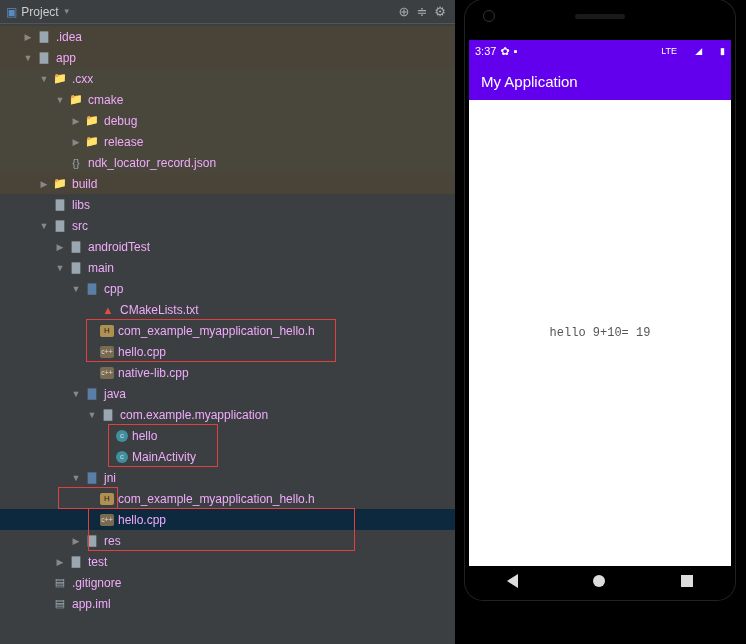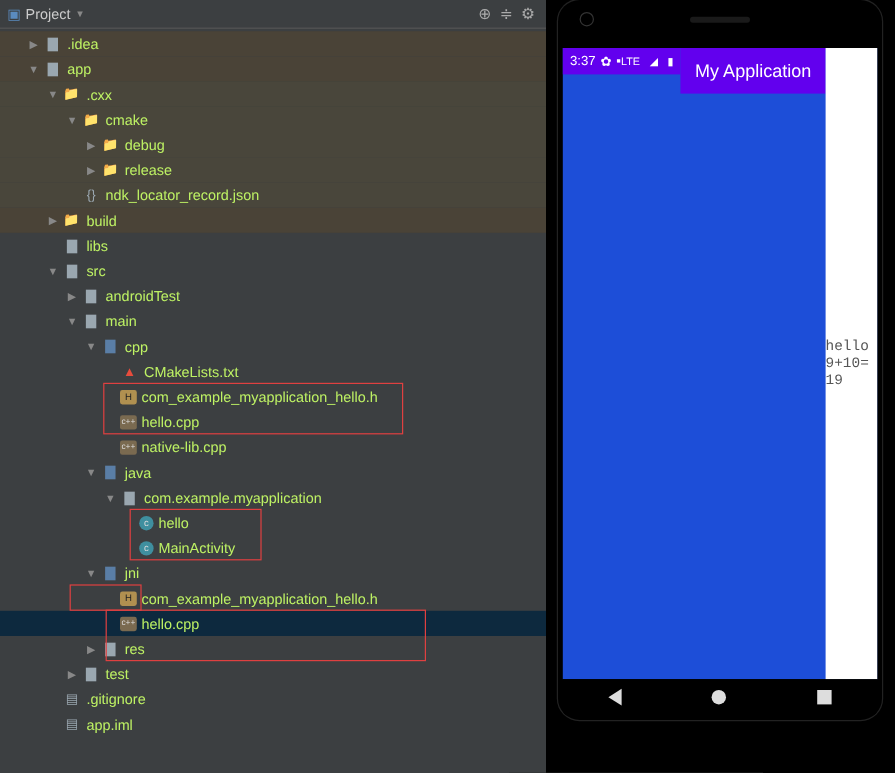--- a/index.html
+++ b/index.html
@@ -77,21 +77,21 @@
   .folder-g { color: #9aa7b0; }
   .folder-b { color: #5a7ea6; }
   .file { color: #9aa7b0; }
   .cmakeico { color: #e74c3c; }
   .hfile { background:#b09050; color:#222; font-size:8px; border-radius:2px; width:14px; height:12px; }
   .cppfile { background:#7a6a50; color:#ddd; font-size:7px; border-radius:2px; width:14px; height:12px; }
   .javaico { width:12px;height:12px;border-radius:50%;background:#3f8f9f;display:inline-flex;align-items:center;justify-content:center;color:#ddd;font-size:8px;}
   .classico { background:#6a7a50; color:#ddd; font-size:7px; border-radius:2px; width:14px; height:12px;}
   .xmlico { background:#8a8050; color:#222; font-size:7px; border-radius:2px; width:14px; height:12px;}
   .jsonico { color:#9aa7b0; }
-  .label { color:#bef264; }
+  .label { color:#f0abfc; }
   .redbox {
     position:absolute;
     border:1px solid #e04040;
     pointer-events:none;
   }
 
   
   .phone-wrap {
     width: 291px;
     height: 644px;
@@ -104,32 +104,32 @@
     width: 270px; height: 600px;
     background: #000;
     border-radius: 18px;
     overflow: hidden;
     box-shadow: 0 0 0 1px #222;
   }
   .screen {
     position:absolute;
     left: 4px; right:4px; top: 40px; bottom: 34px;
     background: #1d4ed8;
-    display:flex; 
+    display:flex; flex-direction:column;
   }
   .statusbar {
     height: 22px;
     background: #6200ee;
     color: #fff;
     display:flex; align-items:center;
     font-size: 11px;
     padding: 0 6px;
   }
   .statusbar .sb-left { display:flex; gap:4px; align-items:center;}
-  .statusbar .sb-right { margin-left:auto; display:flex; gap:8px; font-size:9px;}
+  .statusbar .sb-right { margin-left:auto; display:flex; gap:18px; font-size:9px;}
   .appbar {
     height: 38px;
     background: #6200ee;
     color:#fff;
     display:flex; align-items:center;
     padding: 0 12px;
     font-size: 15px;
     font-weight: 500;
   }
   .content {

